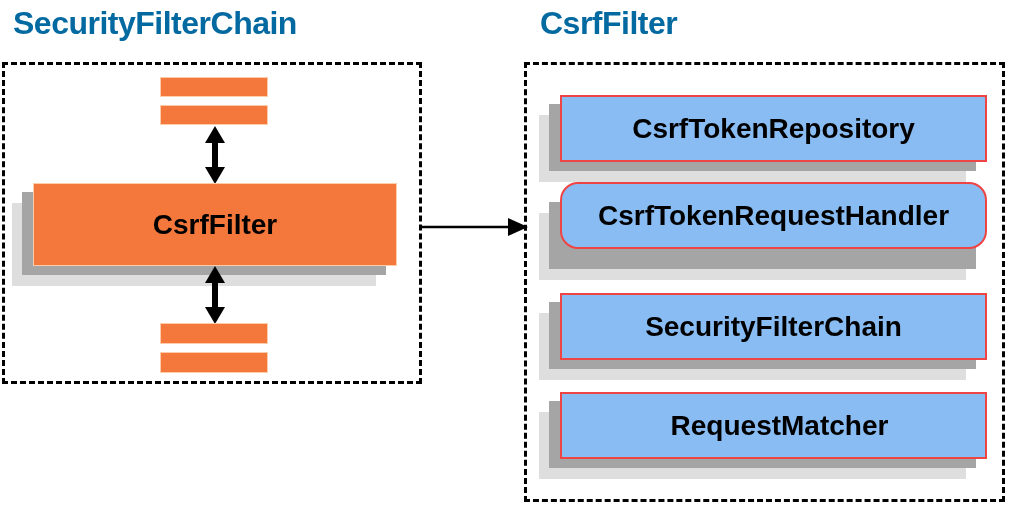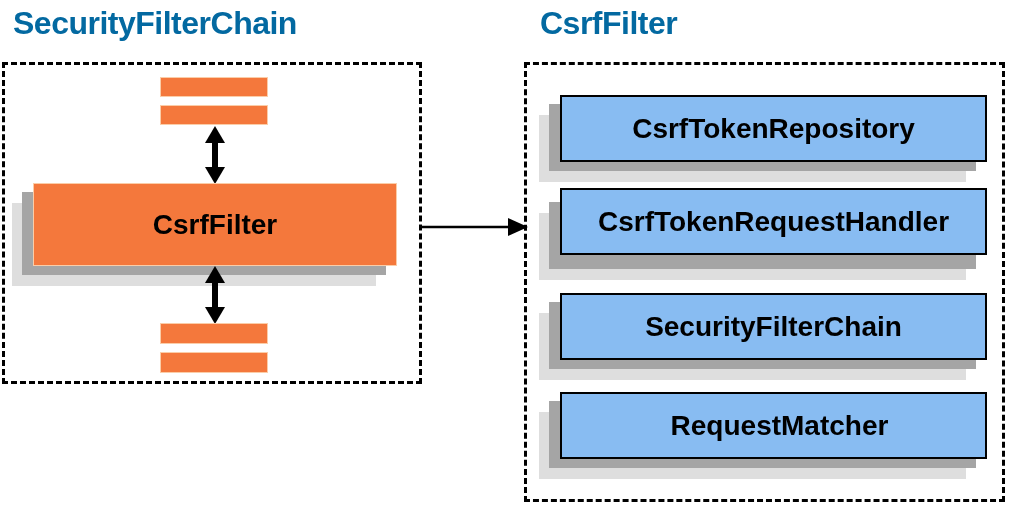--- a/index.html
+++ b/index.html
@@ -93,29 +93,29 @@
   }
   .comp-shadow.dark  { left: 549px; background: #A5A5A5; }
   .comp-shadow.light { left: 539px; background: #DEDEDE; }
 
   .comp-node {
     position: absolute;
     left: 560px;
     width: 427px;
     height: 67px;
     background: #88BCF2;
-    border: 2px solid #000000;
+    border: 2px solid #ef4444;
     display: flex;
     align-items: center;
     justify-content: center;
   }
 
   
   .row1 .comp-node { top: 95px;  } .row1 .comp-shadow.dark { top: 104px; } .row1 .comp-shadow.light { top: 115px; }
-  .row2 .comp-node { top: 188px; } .row2 .comp-shadow.dark { top: 202px; } .row2 .comp-shadow.light { top: 213px; }
+  .row2 .comp-node { top: 182px; border-radius: 18px; } .row2 .comp-shadow.dark { top: 202px; } .row2 .comp-shadow.light { top: 213px; }
   .row3 .comp-node { top: 293px; } .row3 .comp-shadow.dark { top: 302px; } .row3 .comp-shadow.light { top: 313px; }
   .row4 .comp-node { top: 392px; padding-left: 12px; } .row4 .comp-shadow.dark { top: 401px; } .row4 .comp-shadow.light { top: 412px; }
 </style>
 </head>
 <body>
 
 <div class="canvas">
 
   <div class="title title-left">SecurityFilterChain</div>
 

